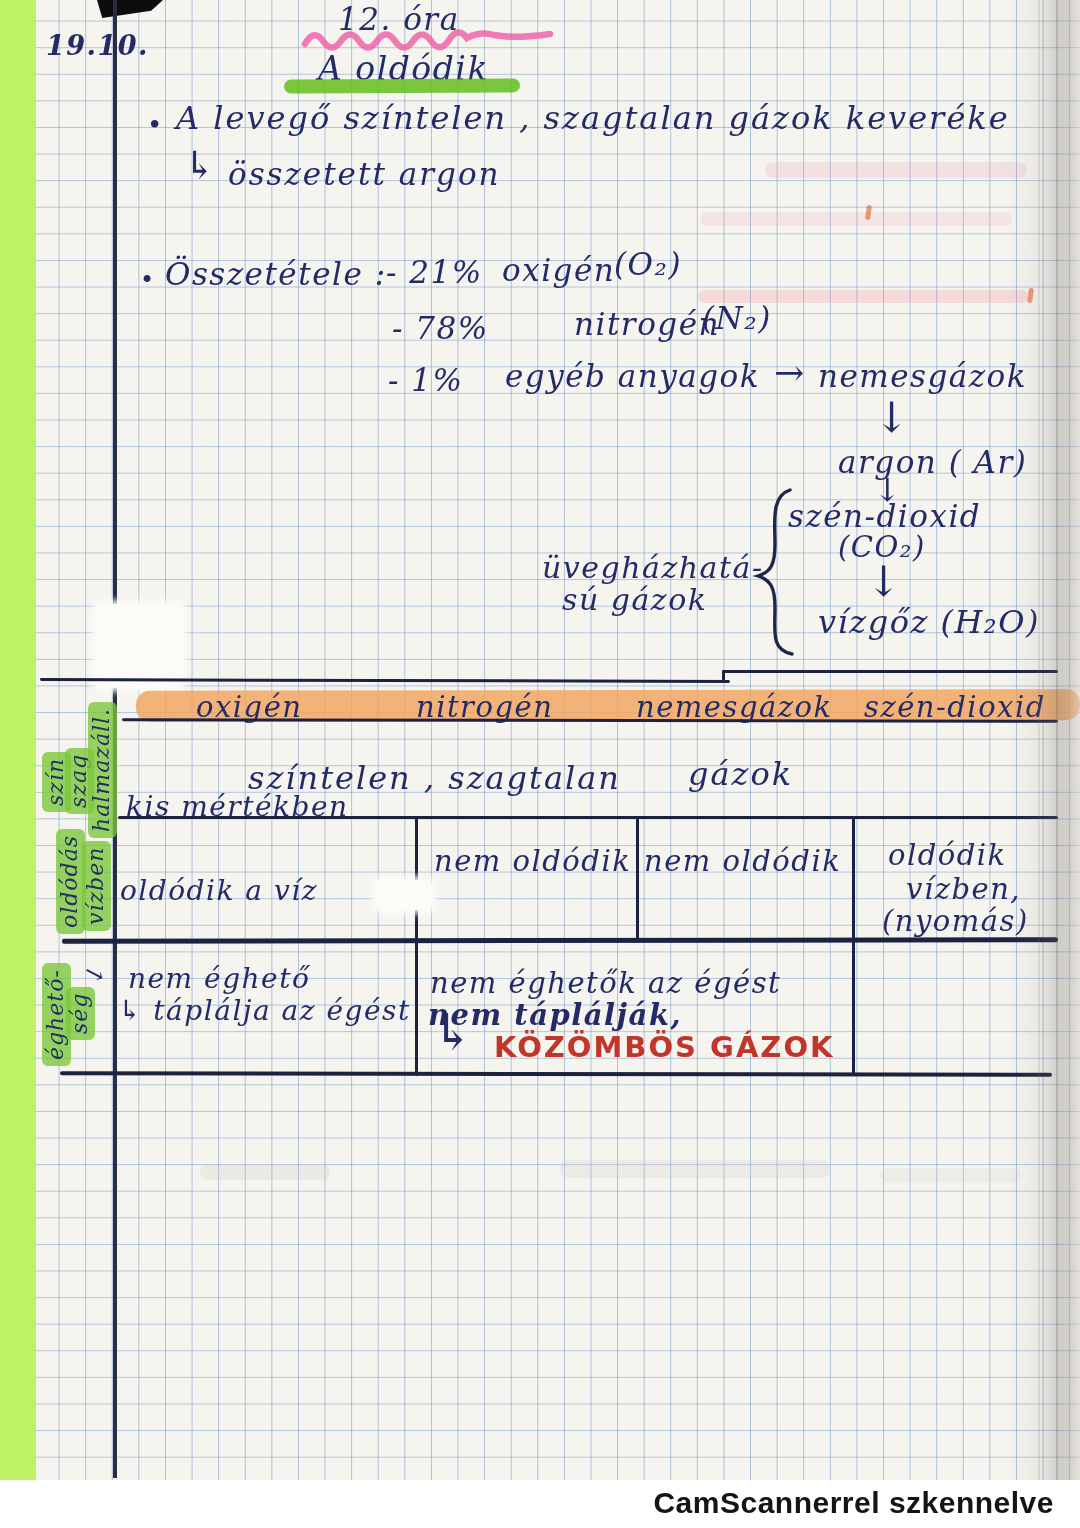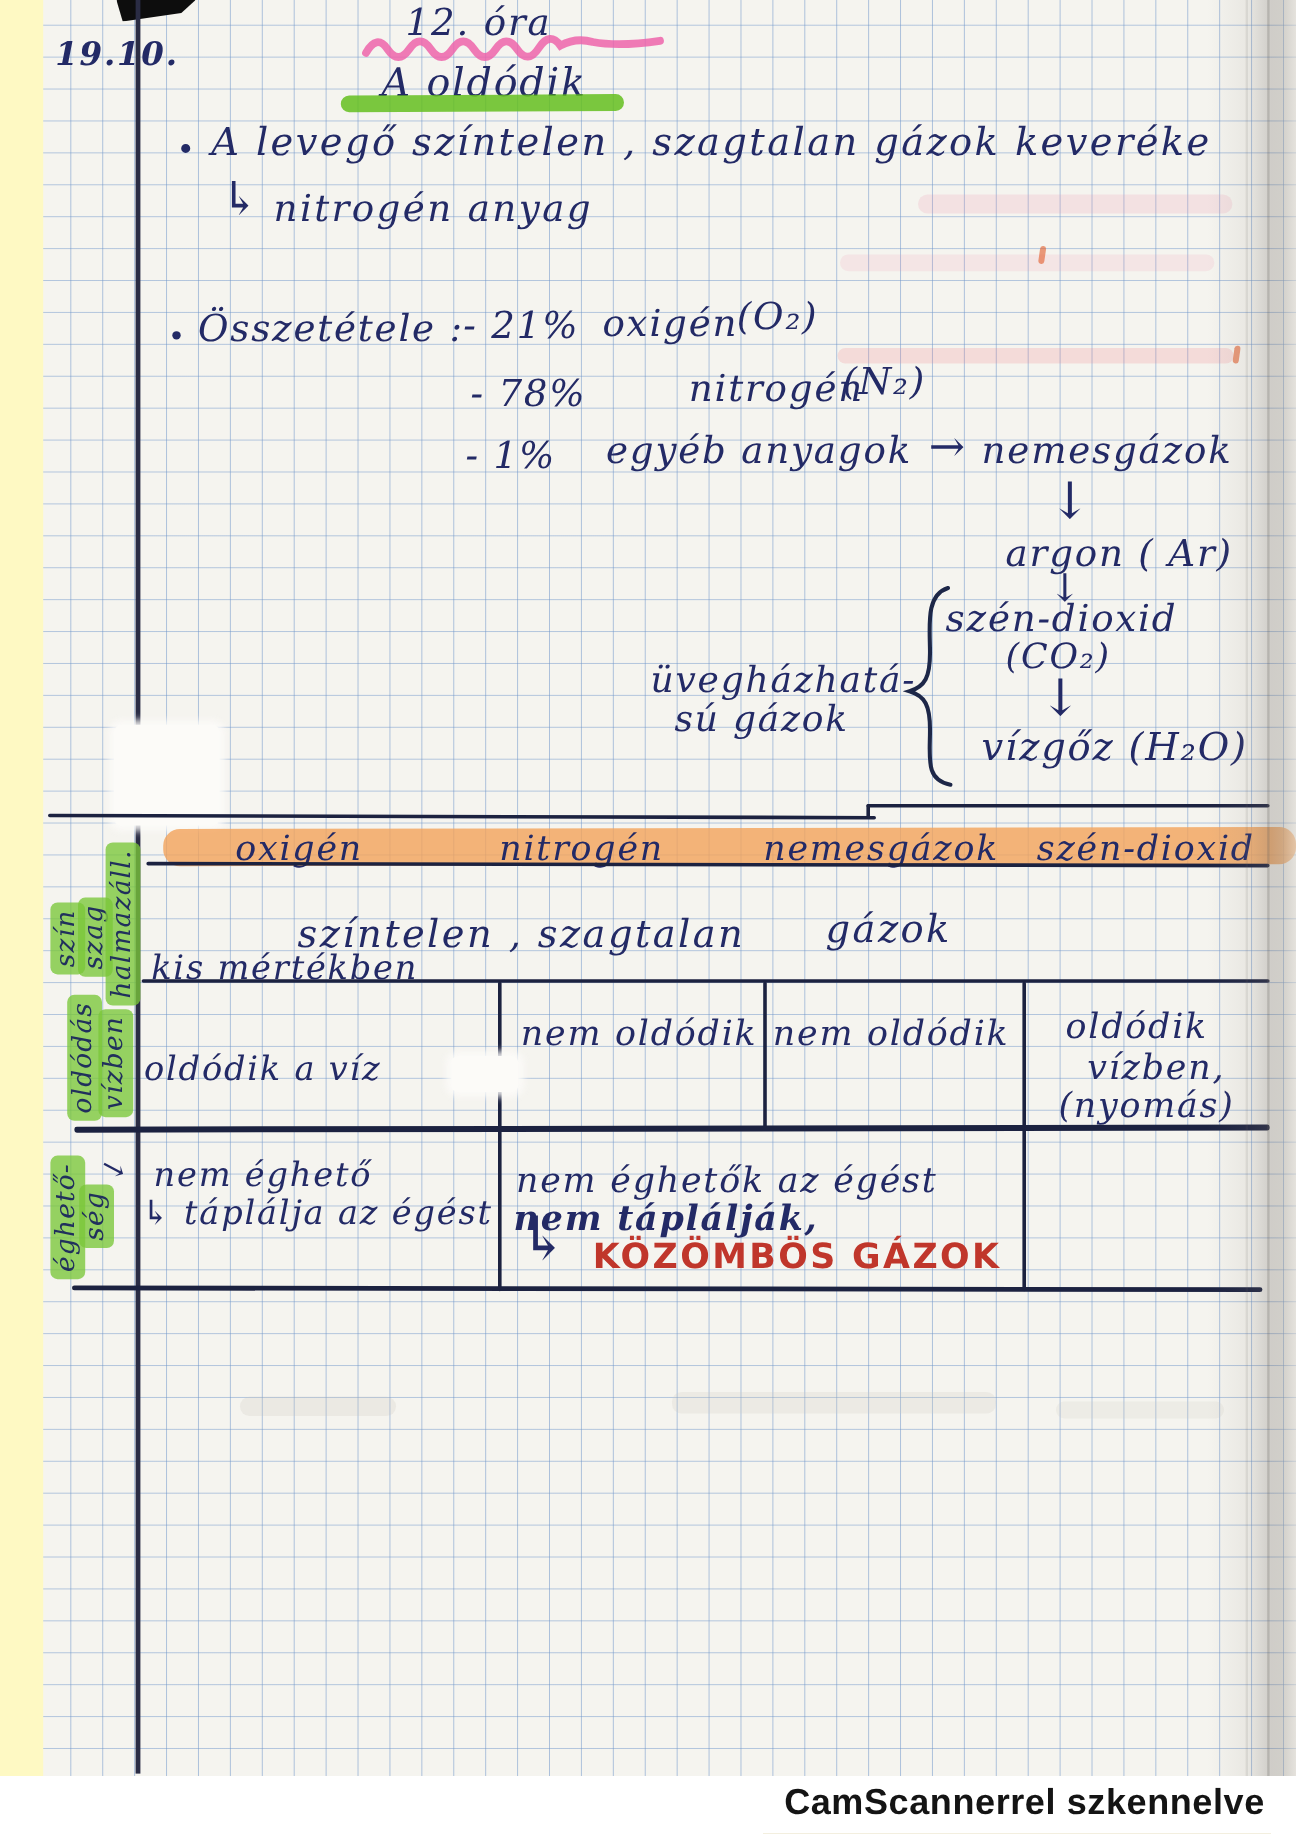--- a/index.html
+++ b/index.html
@@ -1,16 +1,16 @@
 <!DOCTYPE html>
 <html><head>
 <meta charset="utf-8">
 <style>
   html,body{margin:0;padding:0;background:#e9e7e2;}
-  .sheet{position:relative;width:1080px;height:1528px;background:#fef9c3;overflow:hidden;
+  .sheet{position:relative;width:1080px;height:1528px;background:#bef264;overflow:hidden;
          font-family:"DejaVu Serif",serif;}
   .paper{position:absolute;left:36px;top:0;width:1044px;height:1480px;background-color:#f5f4ef;
     background-image:
       linear-gradient(to right, rgba(112,150,202,.55) 1px, rgba(0,0,0,0) 1px),
       linear-gradient(to bottom, rgba(112,150,202,.5) 1px, rgba(0,0,0,0) 1px);
     background-size:26.6px 26.6px;background-position:-4px -6px;}
   .t{position:absolute;font-family:"DejaVu Serif",serif;font-style:italic;color:#232a66;
      white-space:nowrap;letter-spacing:1.5px;line-height:1.05;}
   .ln{position:absolute;background:#1c2240;border-radius:2px;}
   .rl{position:absolute;transform:rotate(-90deg);transform-origin:0 0;font-family:"DejaVu Serif",serif;
@@ -55,21 +55,21 @@
   <span class="t" style="left:338px;top:3px;font-size:31px;">12. óra</span>
   <svg style="position:absolute;left:300px;top:22px;" width="256" height="32" viewBox="0 0 256 32">
     <path d="M5,22 Q14,6 23,19 T41,19 T59,19 T77,19 T95,19 T113,19 T131,19 T149,18 T167,16 Q180,9 194,13 Q216,17 250,12" fill="none" stroke="#ee5fa8" stroke-width="6.5" stroke-linecap="round" opacity="0.82"></path>
   </svg>
   <span class="t" style="left:318px;top:52px;font-size:33px;">A oldódik</span>
   <div class="hlgreen" style="left:284px;top:79px;width:236px;height:14px;transform:rotate(-.3deg);"></div>
 
   <span class="t" style="left:147px;top:112px;font-size:26px;">•</span>
   <span class="t" style="left:176px;top:102px;font-size:32px;letter-spacing:2px;">A levegő színtelen , szagtalan gázok keveréke</span>
   <span class="t" style="left:184px;top:146px;font-size:38px;">↳</span>
-  <span class="t" style="left:228px;top:158px;font-size:31px;letter-spacing:2px;">nitrogén anyag</span>
+  <span class="t" style="left:228px;top:158px;font-size:31px;letter-spacing:2px;">összetett argon</span>
 
   <span class="t" style="left:140px;top:268px;font-size:24px;">•</span>
   <span class="t" style="left:165px;top:258px;font-size:31px;">Összetétele :</span>
 
   <span class="t" style="left:386px;top:256px;font-size:31px;">- 21%</span>
   <span class="t" style="left:502px;top:254px;font-size:31px;">oxigén</span>
   <span class="t" style="left:614px;top:248px;font-size:31px;">(O₂)</span>
 
   <span class="t" style="left:392px;top:312px;font-size:31px;">- 78%</span>
   <span class="t" style="left:574px;top:308px;font-size:31px;">nitrogén</span>

